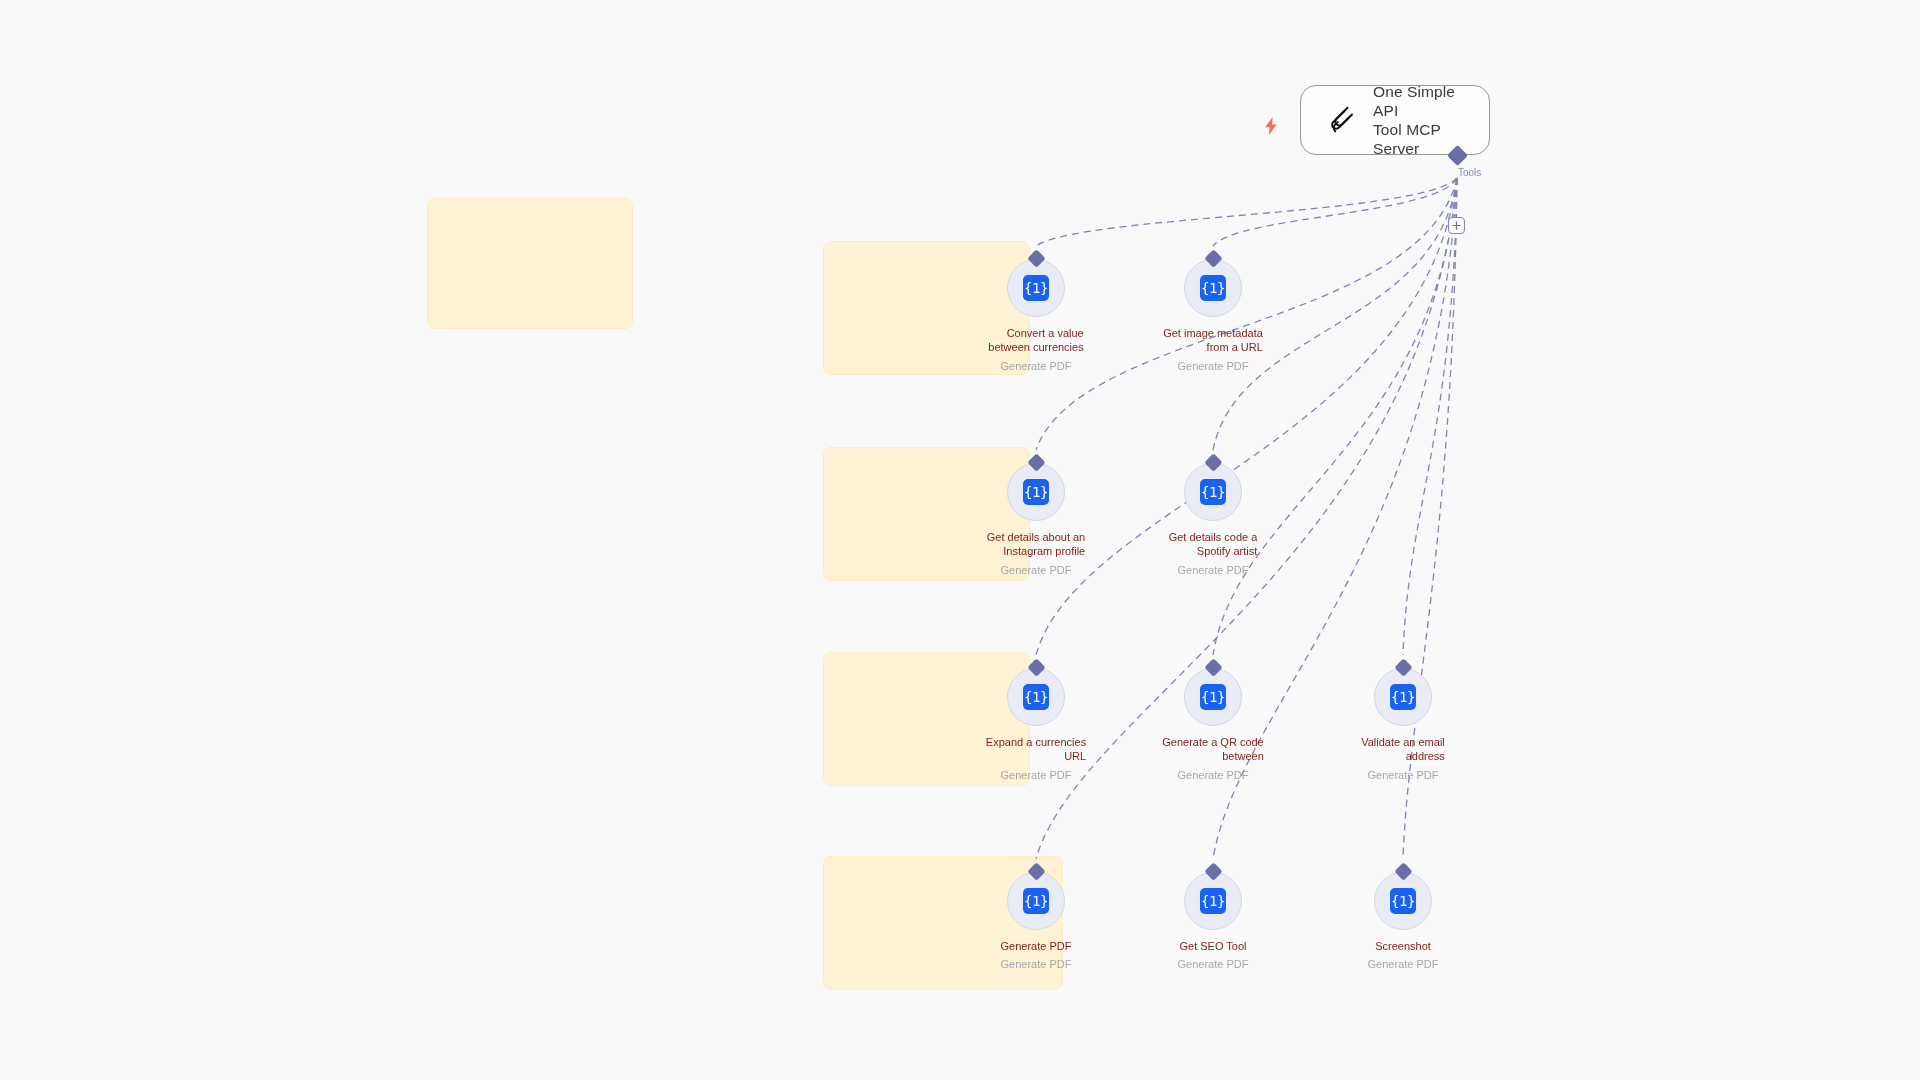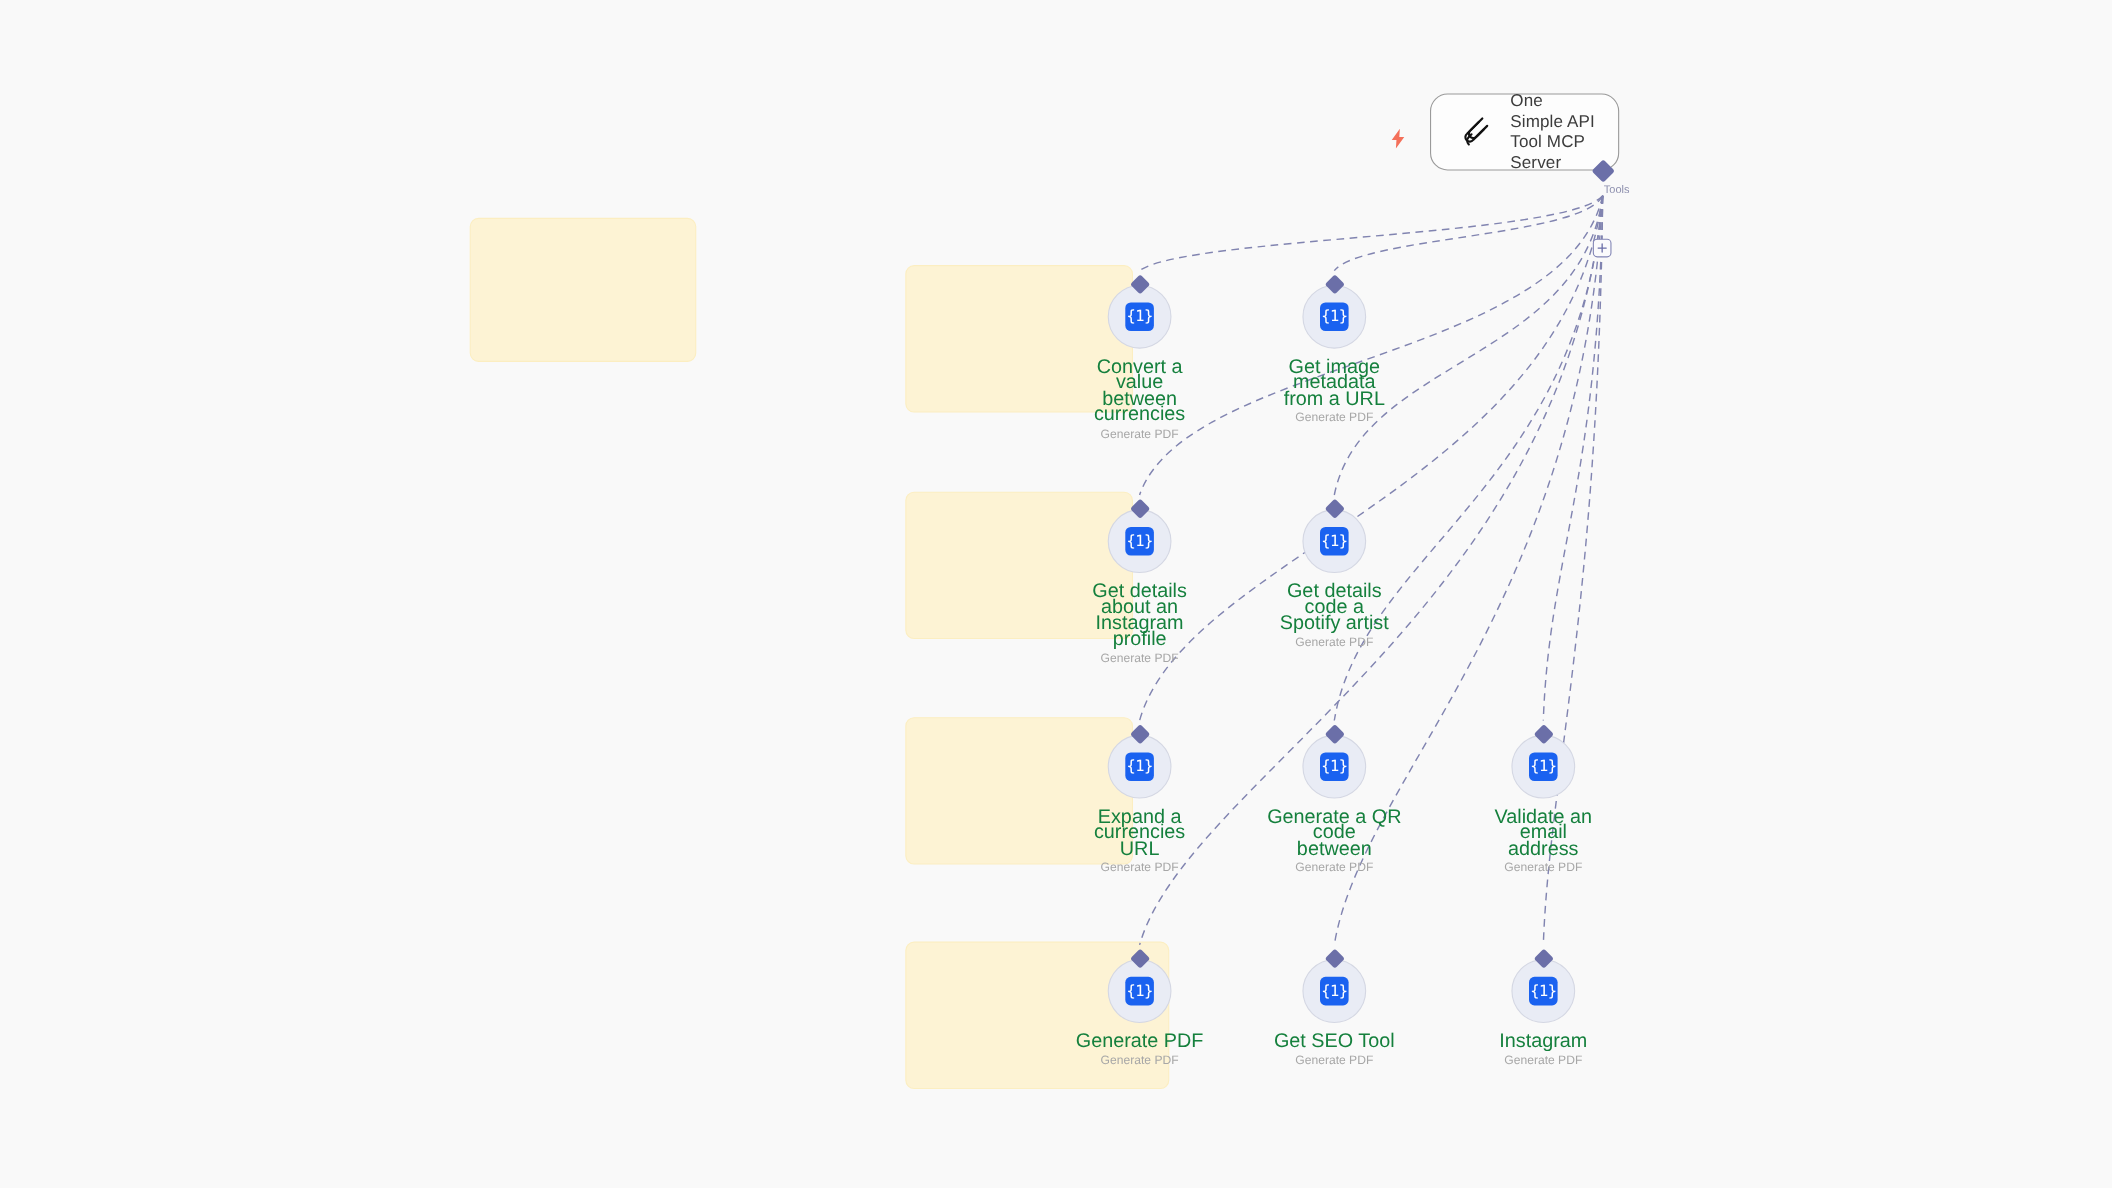--- a/index.html
+++ b/index.html
@@ -147,24 +147,24 @@
     align-items: center;
     justify-content: center;
     color: #ffffff;
     font-family: "DejaVu Sans Mono", monospace;
     font-size: 14px;
     line-height: 1;
     letter-spacing: -0.5px;
   }
   .tool-title {
     margin-top: 9px;
-    font-size: 18px;
+    font-size: 11px;
     line-height: 14.6px;
-    color: #15803d;
-    text-align: center;
+    color: #7f1d1d;
+    text-align: right;
     white-space: pre-line;
   }
   .tool-sub {
     margin-top: 5px;
     font-size: 11px;
     line-height: 13px;
     color: #a7a7a7;
     text-align: center;
   }
 </style>
@@ -272,32 +272,32 @@
           <div class="json-icon">{1}</div>
         </div>
         <div class="tool-title">Get SEO Tool</div>
         <div class="tool-sub">Generate PDF</div>
       </div>
       <div class="tool-node" style="left: 1341px; top: 865px;">
         <div class="tool-diamond"></div>
         <div class="tool-circle">
           <div class="json-icon">{1}</div>
         </div>
-        <div class="tool-title">Instagram</div>
+        <div class="tool-title">Screenshot</div>
         <div class="tool-sub">Generate PDF</div>
       </div>
     </div>
 
   <div class="bolt-icon" style="left:1263px; top:117px;">
     <svg viewBox="0 0 16 18" width="16" height="18" xmlns="http://www.w3.org/2000/svg">
       <path d="M9.6 0 2.2 10.2h4.3L6 18l7.6-10.4H9.1z" fill="#f4705a"></path>
     </svg>
   </div>
 
-  <div class="mcp-node" style="left:1300px; top:85px; width:172px; height:70px;">
+  <div class="mcp-node" style="left:1300px; top:85px; width:190px; height:70px;">
     <span class="mcp-logo">
       <svg viewBox="0 0 36 36" width="34" height="34" xmlns="http://www.w3.org/2000/svg">
         <g fill="none" stroke="#111111" stroke-width="2.1" stroke-linecap="round" stroke-linejoin="round">
           <path d="M22.6 8.4 11.3 19.7a4.2 4.2 0 1 0 5.9 5.9L27.3 15.5"></path>
           <path d="M26.0 5.0 14.7 16.3a4.2 4.2 0 1 0 5.9 5.9L30.7 12.1"></path>
           <path d="M13.0 30.0c-2.0-2.0-2.0-5.2 0-7.2l2.6-2.6"></path>
         </g>
       </svg>
     </span>
     <span class="mcp-title">One Simple API

